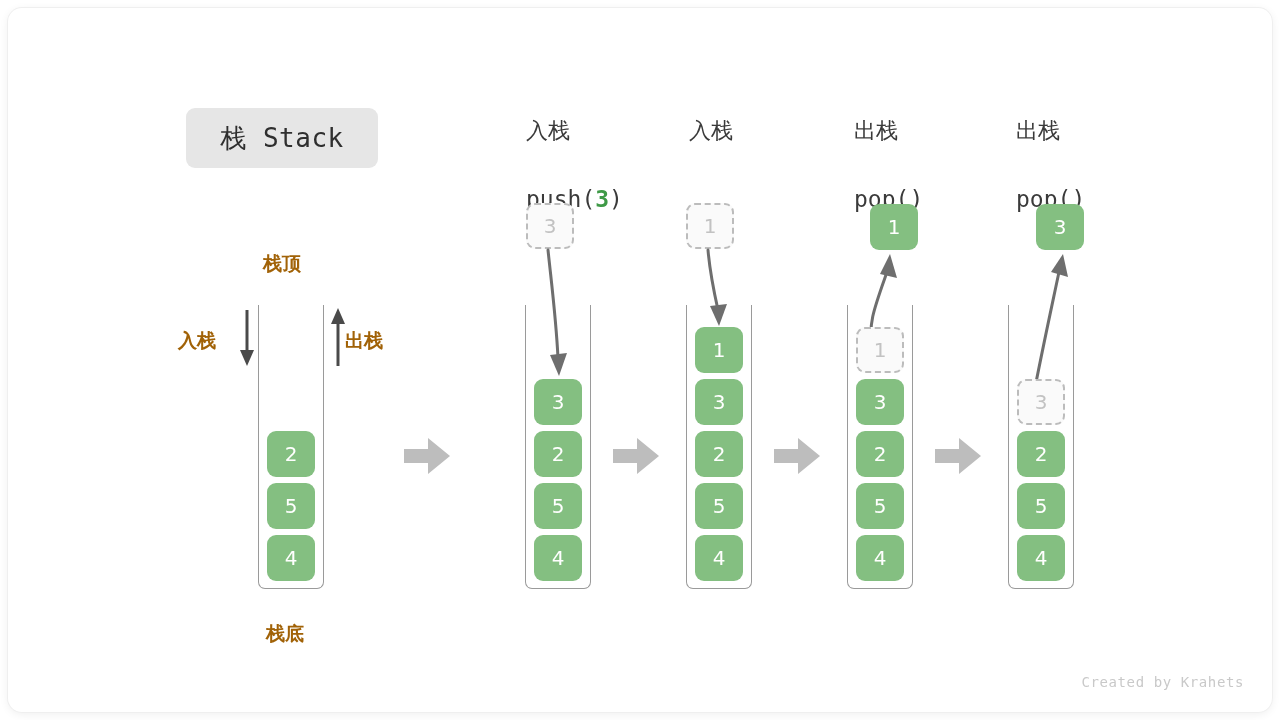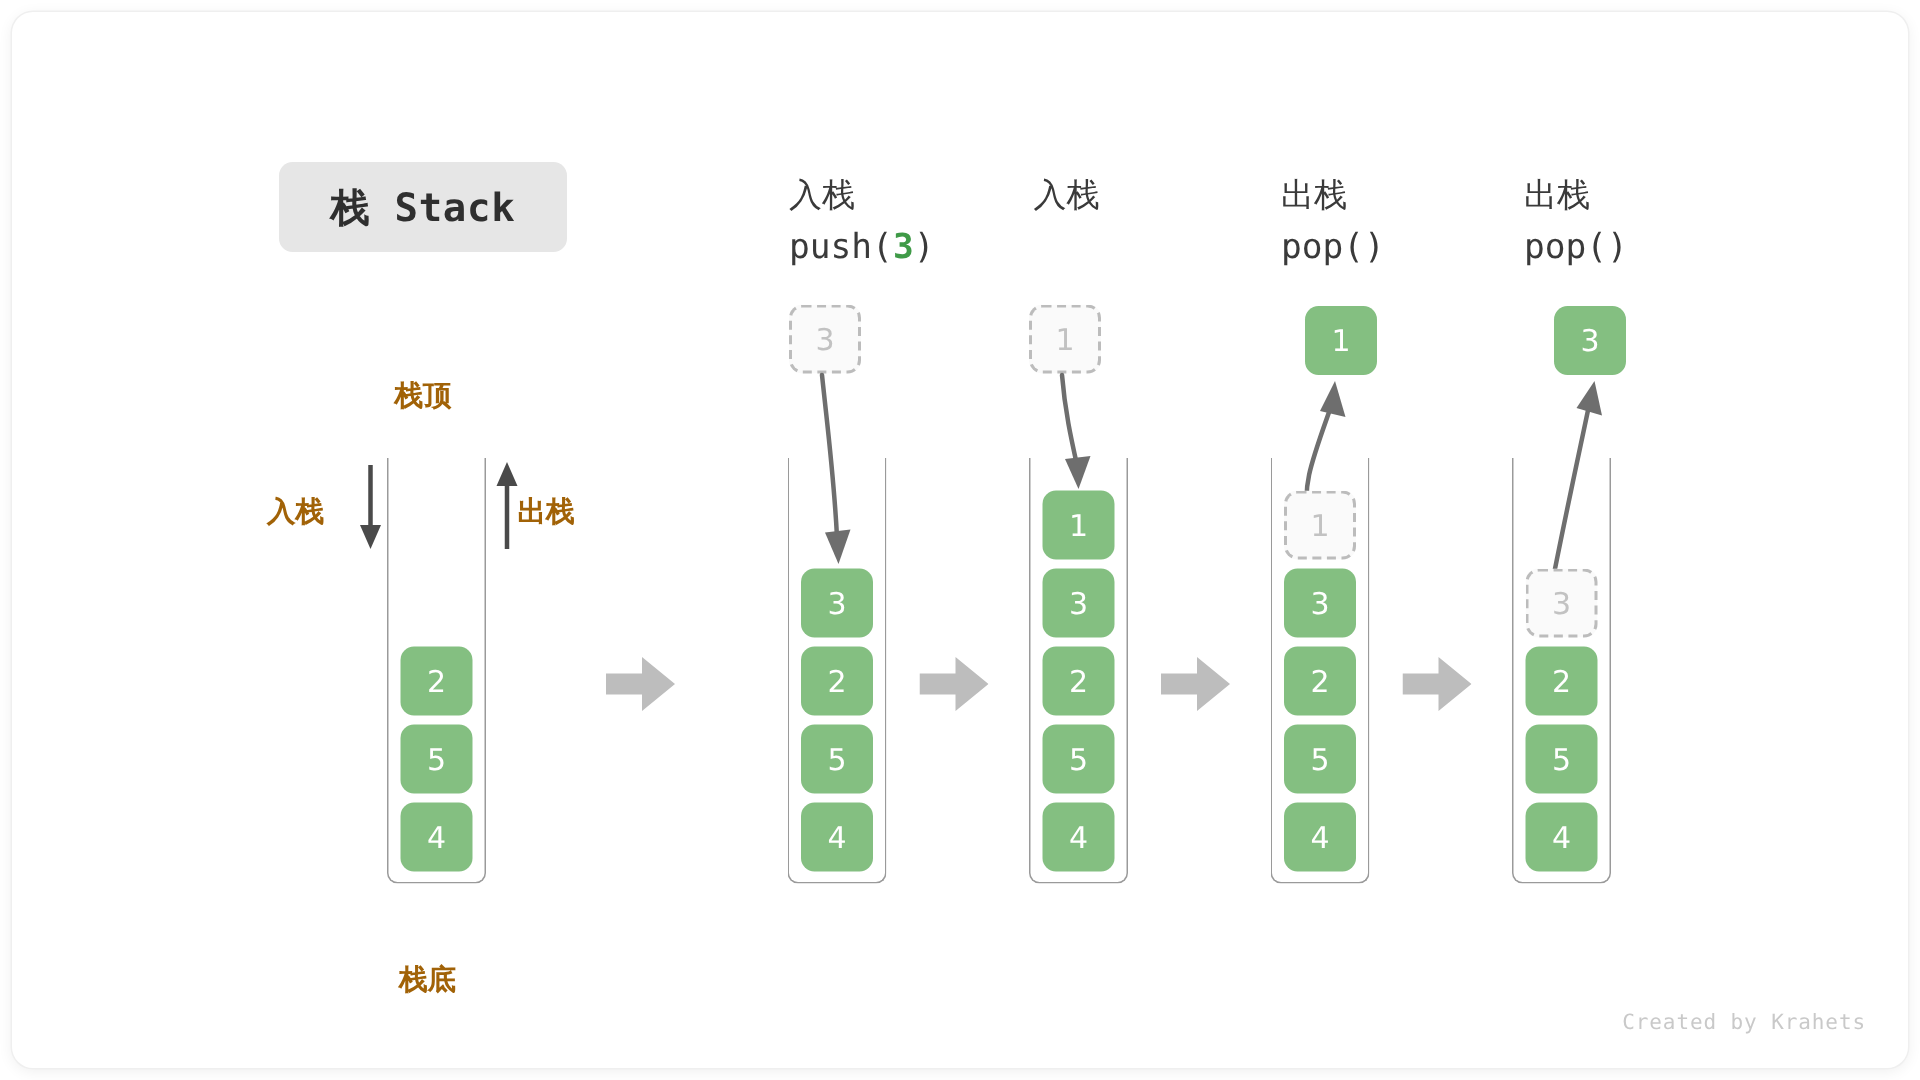--- a/index.html
+++ b/index.html
@@ -35,21 +35,21 @@
     width: 192px;
     height: 60px;
     background: #e6e6e6;
     border-radius: 9px;
     display: flex;
     align-items: center;
     justify-content: center;
     color: #2f2f2f;
     font-size: 26px;
     font-family: "DejaVu Sans Mono", monospace;
-    font-weight: bold;
+    font-weight: normal;
     letter-spacing: 0.5px;
   }
 
   
   .cn-label {
     position: absolute;
     font-family: "DejaVu Sans", sans-serif;
     font-weight: bold;
     font-size: 19px;
     color: #a16207;
@@ -70,20 +70,21 @@
     font-size: 22px;
     line-height: 34px;
     color: #3a3a3a;
   }
   .op-header .op-code {
     display: block;
     font-family: "DejaVu Sans Mono", monospace;
     font-size: 23px;
     line-height: 34px;
     color: #3a3a3a;
+    margin-top: 34px;
   }
   .op-header .op-arg {
     color: #3f9a47;
     font-weight: bold;
   }
 
   
   .stack {
     position: absolute;
     width: 66px;
@@ -149,21 +150,21 @@
 </style>
 </head>
 <body>
 
 <div id="canvas">
 
   <div id="title-chip">栈 Stack</div>
 
   <div class="cn-label" style="left:255px; top:243px;">栈顶</div>
 
-  <div class="cn-label" style="left:258px; top:632px;font-family:Liberation Mono, monospace;">栈底</div>
+  <div class="cn-label" style="left:258px; top:613px;font-family:Liberation Mono, monospace;">栈底</div>
 
   <div class="cn-label" style="left:170px; top:320px;">入栈</div>
 
   <div class="cn-label" style="left:337px; top:320px;">出栈</div>
 
   <svg class="vert-arrow" style="left:228px; top:300px;" width="22" height="62" viewBox="0 0 22 62">
     <line x1="11" y1="2" x2="11" y2="46" stroke="#4a4a4a" stroke-width="3"></line>
     <polygon points="11,58 4,42 18,42" fill="#4a4a4a"></polygon>
   </svg>
 

